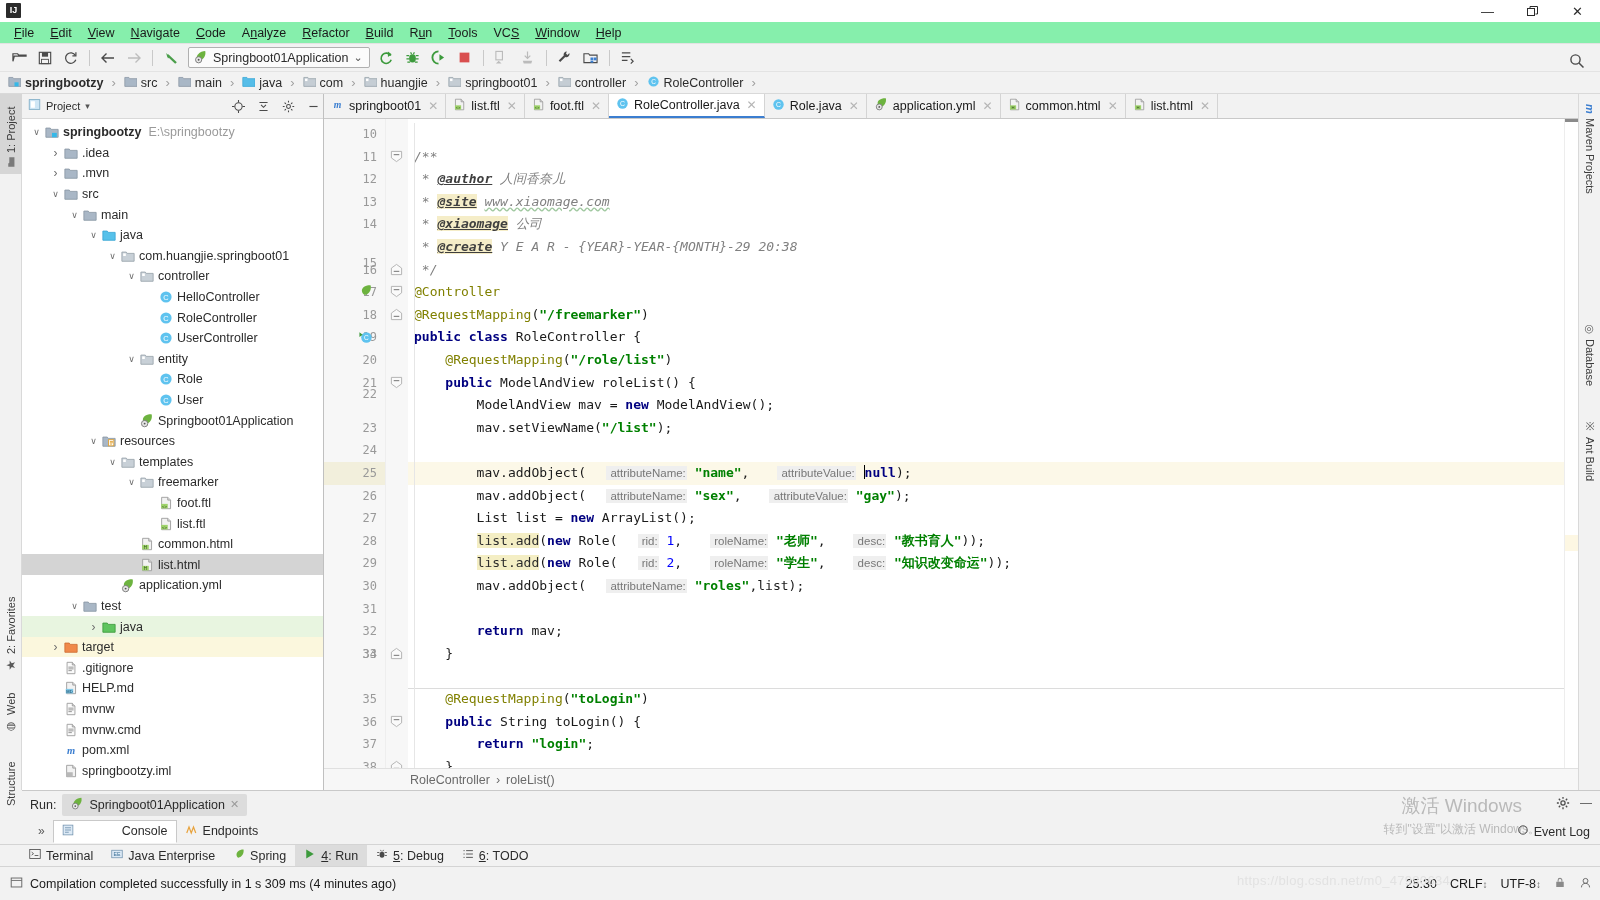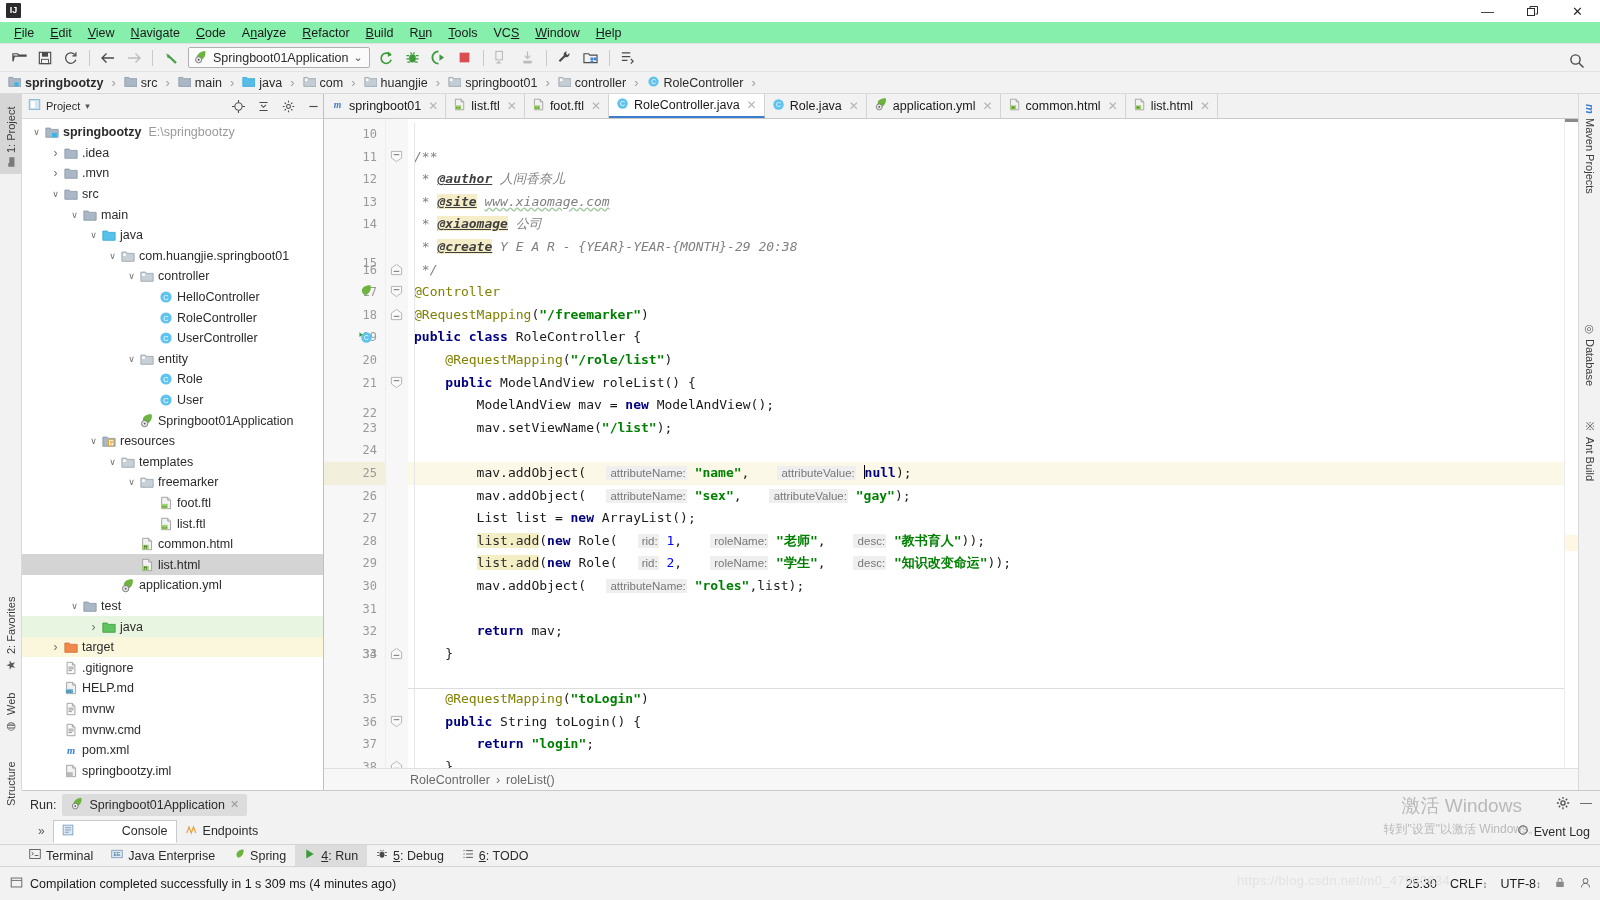--- a/index.html
+++ b/index.html
@@ -878,21 +878,21 @@
             </svg></div>
           <div class="lnum" style="top: 184.8px;">18</div>
           <div class="lnum" style="top: 207.4px;">19</div>
           <div style="position: absolute; left: 34px; top: 210.4px; width: 16px; height: 16px;"><svg width="15" height="15" viewBox="0 0 16 16">
               <circle cx="9" cy="9" r="5.6" fill="#5fc3ef"></circle>
               <text x="9" y="11.8" font-size="7" fill="#fff" text-anchor="middle" font-family="Liberation Sans">C</text>
               <path d="M1.5 3.5l3.5 2.5-3.5 2.5z" fill="#3c9a3c"></path>
             </svg></div>
           <div class="lnum" style="top: 230px;">20</div>
           <div class="lnum" style="top: 252.6px;">21</div>
-          <div class="lnum" style="top: 283px;">22</div>
+          <div class="lnum" style="top: 264px;">22</div>
           <div class="lnum" style="top: 297.8px;">23</div>
           <div class="lnum" style="top: 320.4px;">24</div>
           <div class="lnum" style="top: 343px;">25</div>
           <div class="lnum" style="top: 365.6px;">26</div>
           <div class="lnum" style="top: 388.2px;">27</div>
           <div class="lnum" style="top: 410.8px;">28</div>
           <div class="lnum" style="top: 433.4px;">29</div>
           <div class="lnum" style="top: 456px;">30</div>
           <div class="lnum" style="top: 478.6px;">31</div>
           <div class="lnum" style="top: 501.2px;">32</div>

